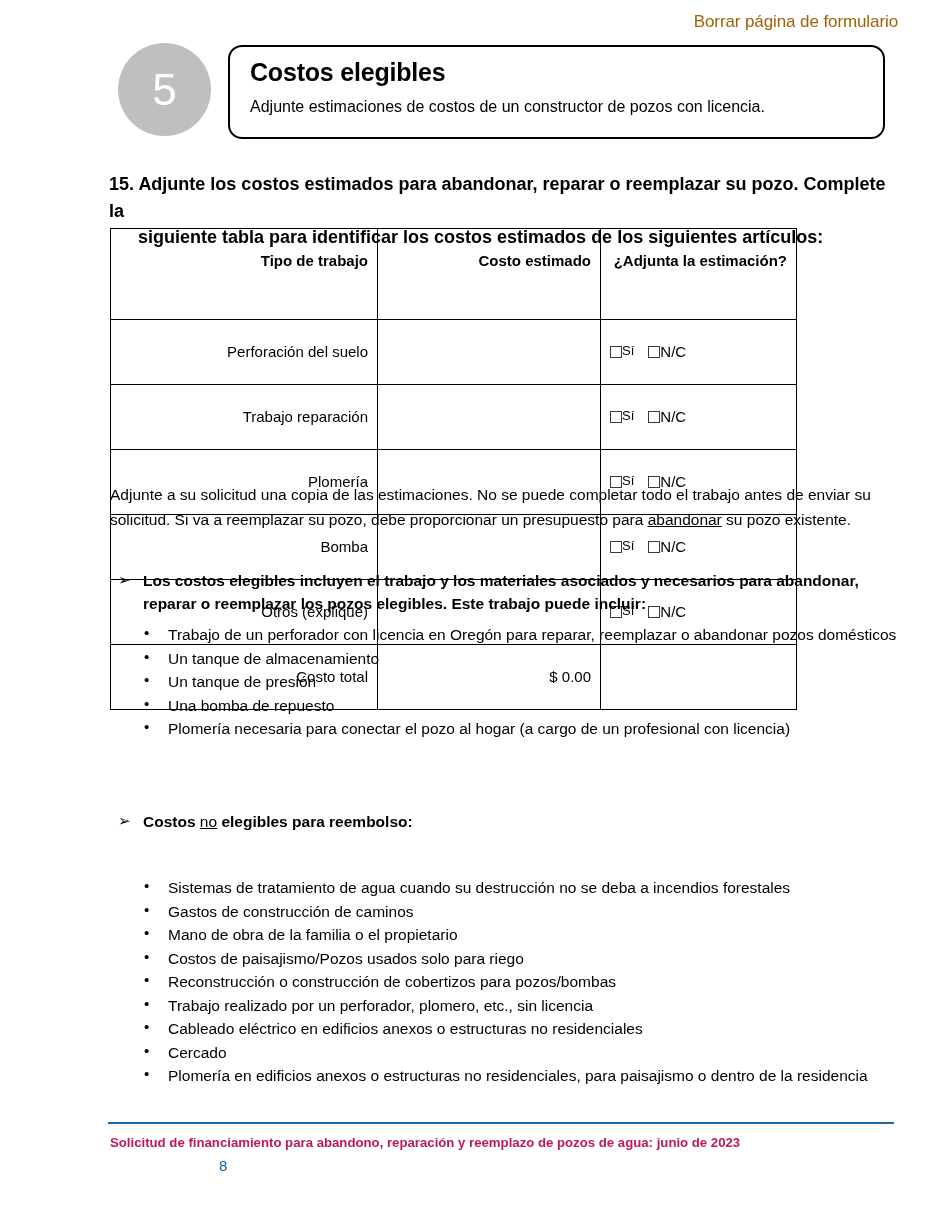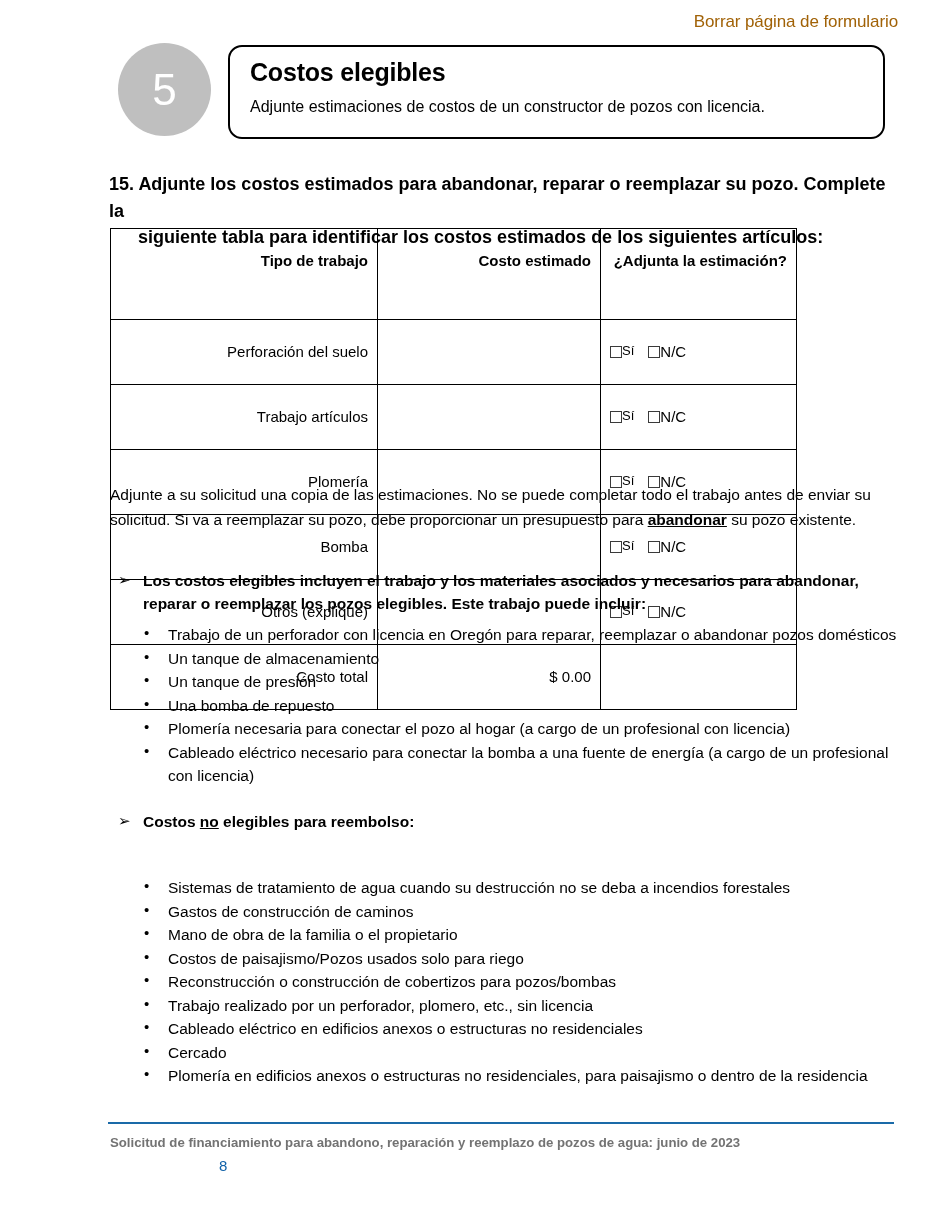--- a/index.html
+++ b/index.html
@@ -152,21 +152,21 @@
 
   
   .para {
     position: absolute;
     top: 482px;
     left: 110px;
     width: 780px;
     font-size: 15.5px;
     line-height: 1.62;
   }
-  .bu { font-weight: bold; text-decoration: underline; margin-top: 9px; }
+  .bu { font-weight: normal; text-decoration: underline; margin-top: 9px; }
 
   
   .arrow-head {
     position: absolute;
     left: 110px;
     width: 790px;
     font-size: 15.5px;
     font-weight: bold;
     line-height: 1.5;
     padding-left: 33px;
@@ -215,21 +215,21 @@
     width: 786px;
     height: 1.6px;
     background: #1a6aa8;
   }
   .footer-text {
     position: absolute;
     left: 110px;
     top: 1135px;
     font-size: 13.2px;
     font-weight: bold;
-    color: #737373;
+    color: #be185d;
     white-space: nowrap;
   }
   .page-num {
     position: absolute;
     left: 219px;
     top: 1157px;
     font-size: 15px;
     color: #1061a8;
   }
 </style>
@@ -276,21 +276,21 @@
         <td class="row-cell">
           <span class="chk-wrap">
             <span class="chk-box"></span>
               <span class="chk-lab-si">Sí</span>
               <span class="chk-box"></span>
               <span class="chk-lab-nc">N/C</span>
           </span>
         </td>
       </tr>
       <tr>
-        <td class="row-cell">Trabajo artículos</td>
+        <td class="row-cell">Trabajo reparación</td>
         <td class="row-cell"></td>
         <td class="row-cell">
           <span class="chk-wrap">
             <span class="chk-box"></span>
               <span class="chk-lab-si">Sí</span>
               <span class="chk-box"></span>
               <span class="chk-lab-nc">N/C</span>
           </span>
         </td>
       </tr>
@@ -346,21 +346,20 @@
     <span class="arrow">➢</span>
     <span>Los costos elegibles incluyen el trabajo y los materiales asociados y necesarios para abandonar, reparar o reemplazar los pozos elegibles. Este trabajo puede incluir:</span>
   </div>
 
   <ul class="blist" id="blist-1">
     <li>Trabajo de un perforador con licencia en Oregón para reparar, reemplazar o abandonar pozos domésticos</li>
     <li>Un tanque de almacenamiento</li>
     <li>Un tanque de presión</li>
     <li>Una bomba de repuesto</li>
     <li>Plomería necesaria para conectar el pozo al hogar (a cargo de un profesional con licencia)</li>
-    <li>Cableado eléctrico necesario para conectar la bomba a una fuente de energía (a cargo de un profesional con licencia)</li>
   </ul>
 
   <div class="arrow-head" id="arrow-head-2">
     <span class="arrow">➢</span><span>Costos </span><span class="bu">no</span><span> elegibles para reembolso:</span>
   </div>
 
   <ul class="blist" id="blist-2">
     <li>Sistemas de tratamiento de agua cuando su destrucción no se deba a incendios forestales</li>
     <li>Gastos de construcción de caminos</li>
     <li>Mano de obra de la familia o el propietario</li>

